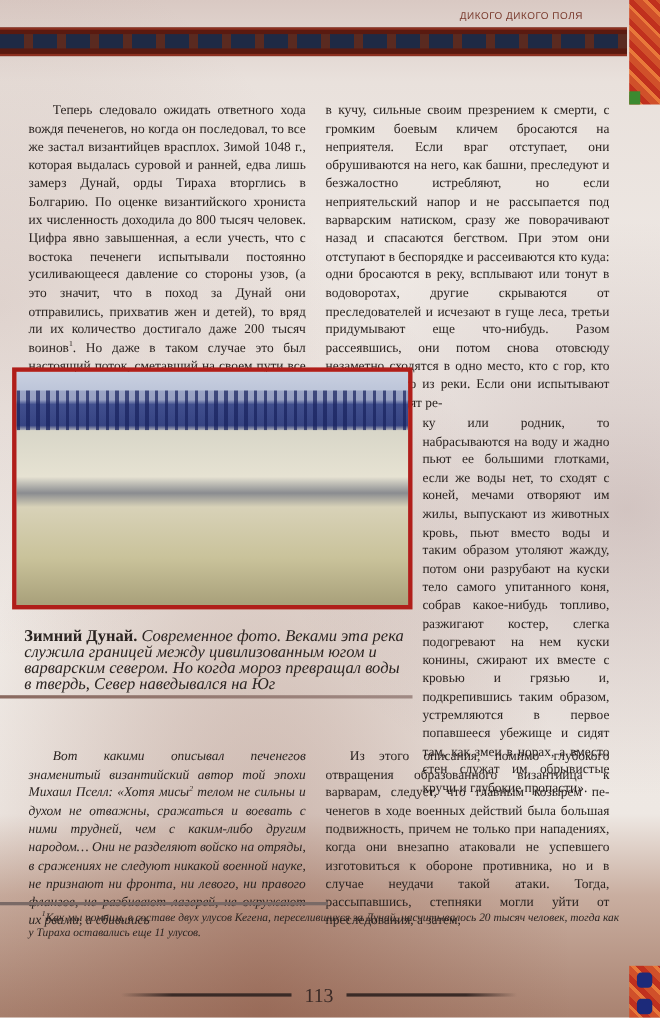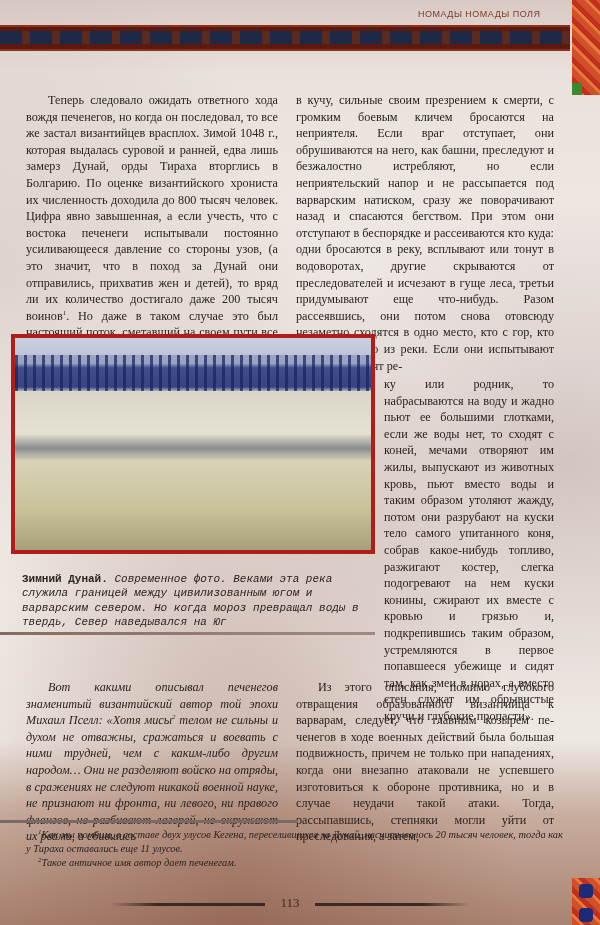--- a/index.html
+++ b/index.html
@@ -25,39 +25,39 @@
   .col p.noind{text-indent:0;}
   #c1{left:26px;top:68px;width:252px;}
   #c2{left:296px;top:68px;width:258px;}
   #c3{left:384px;top:352px;width:170px;}
   #c4{left:26px;top:655px;width:252px;font-style:italic;}
   #c5{left:296px;top:655px;width:258px;}
   .photo{position:absolute;left:11px;top:334px;width:364px;height:220px;border:4px solid #b01e1a;box-sizing:border-box;overflow:hidden;
     background:linear-gradient(180deg,#c9d0e0 0%,#b7c0d6 12%,#3a4a8a 14%,#2b3a7a 23%,#d8d6c8 25%,#e6e2d2 45%,#8a8c90 52%,#d8d2b8 58%,#c9c29a 80%,#a8a07a 100%);}
   .photo .trees{position:absolute;top:8%;left:0;right:0;height:17%;background:
     repeating-linear-gradient(90deg,rgba(30,40,100,.8) 0 3px,rgba(80,90,150,.3) 3px 9px);}
-  .caption{position:absolute;left:22px;top:572px;width:350px;font-family:Liberation Mono, monospace;font-size:11px;line-height:14.4px;font-style:italic;color:#2a2320;}
+  .caption{position:absolute;left:22px;top:572px;width:350px;font-family:Liberation Serif, serif;font-size:15px;line-height:14.4px;font-style:italic;color:#2a2320;}
   .caption b{font-style:normal;}
   .rule{position:absolute;left:0;top:632px;width:375px;height:3px;background:linear-gradient(90deg,#8a6a60,#a08a84);}
   .fn-rule{position:absolute;left:0;top:820px;width:298px;height:3px;background:#7a6a66;}
   .footnotes{position:absolute;left:26px;top:828px;width:540px;font-size:10.4px;line-height:13.5px;font-style:italic;color:#2a2320;}
   .footnotes p{margin:0 0 1px 0;text-indent:12px;}
   .pagenum-wrap{position:absolute;top:896px;left:110px;width:360px;height:16px;}
   .pn-line{position:absolute;top:7px;height:3px;background:linear-gradient(90deg,transparent,#3a2a26 30%,#3a2a26);}
   .pn-left{left:0;width:155px;}
   .pn-right{left:205px;width:155px;background:linear-gradient(90deg,#3a2a26,#3a2a26 70%,transparent);}
-  .pagenum{position:absolute;left:160px;width:40px;top:-1px;text-align:center;font-size:13px;color:#3a2a26;}
+  .pagenum{position:absolute;left:160px;width:40px;top:-1px;text-align:center;font-size:18px;color:#3a2a26;}
   sup{font-size:7px;line-height:0;}
 </style>
 </head>
 <body>
 
 <div class="paper-tex"></div>
 
-<div class="header-title">НОМАДЫ НОМАДЫ ПОЛЯ</div>
+<div class="header-title">ДИКОГО ДИКОГО ПОЛЯ</div>
 <div class="band">
     <div class="band-inner"></div>
   </div>
 
 <div class="ornament orn-top">
     <div class="green"></div>
   </div>
 <div class="ornament orn-bot">
   <div class="dot" style="top:6px"></div>
   <div class="dot" style="top:30px"></div>
@@ -86,20 +86,19 @@
   <p><span>Вот какими описывал печенегов знаменитый византийский автор той эпохи Михаил Пселл: «Хотя мисы</span><sup>2</sup><span> телом не сильны и духом не отважны, сражаться и воевать с ними трудней, чем с каким-либо другим народом… Они не разделяют войско на отряды, в сражениях не следуют никакой военной науке, не признают ни фронта, ни левого, ни правого флангов, не разбивают лагерей, не окружают их рвами, а сбившись</span></p>
 </div>
 
 <div class="col" id="c5">
   <p>Из этого описания, помимо глубокого отвращения образованного византийца к варварам, следует, что главным козырем пе-ченегов в ходе военных действий была большая подвижность, причем не только при нападениях, когда они внезапно атаковали не успевшего изготовиться к обороне противника, но и в случае неудачи такой атаки. Тогда, рассыпавшись, степняки могли уйти от преследования, а затем,</p>
 </div>
 
 <div class="fn-rule"></div>
 <div class="footnotes">
   <p><sup>1</sup><span>Как мы помним, в составе двух улусов Кегена, переселившихся за Дунай, насчитывалось 20 тысяч человек, тогда как у Тираха оставались еще 11 улусов.</span></p>
-  <p><sup>2</sup><span>Такое античное имя автор дает печенегам.</span></p>
 </div>
 
 <div class="pagenum-wrap">
   <div class="pn-line pn-left"></div>
   <div class="pagenum">113</div>
   <div class="pn-line pn-right"></div>
 </div>
 
 </body></html>

